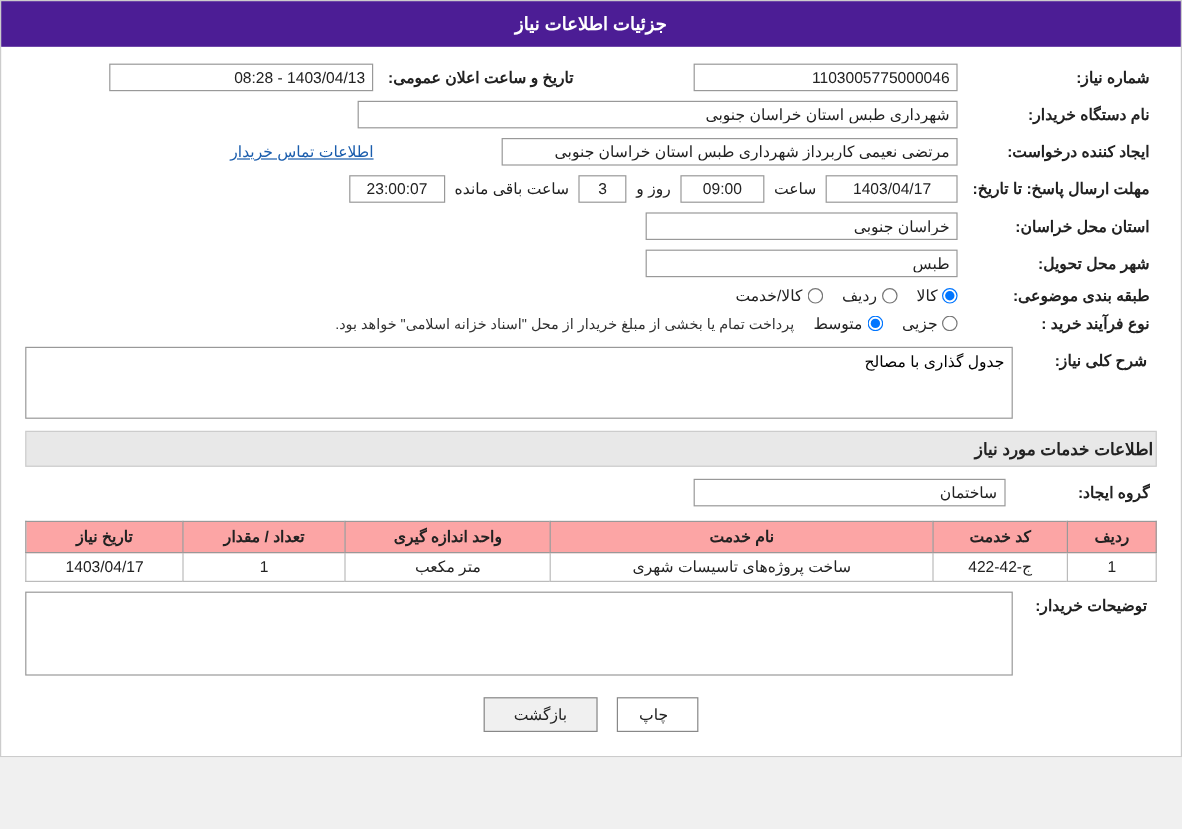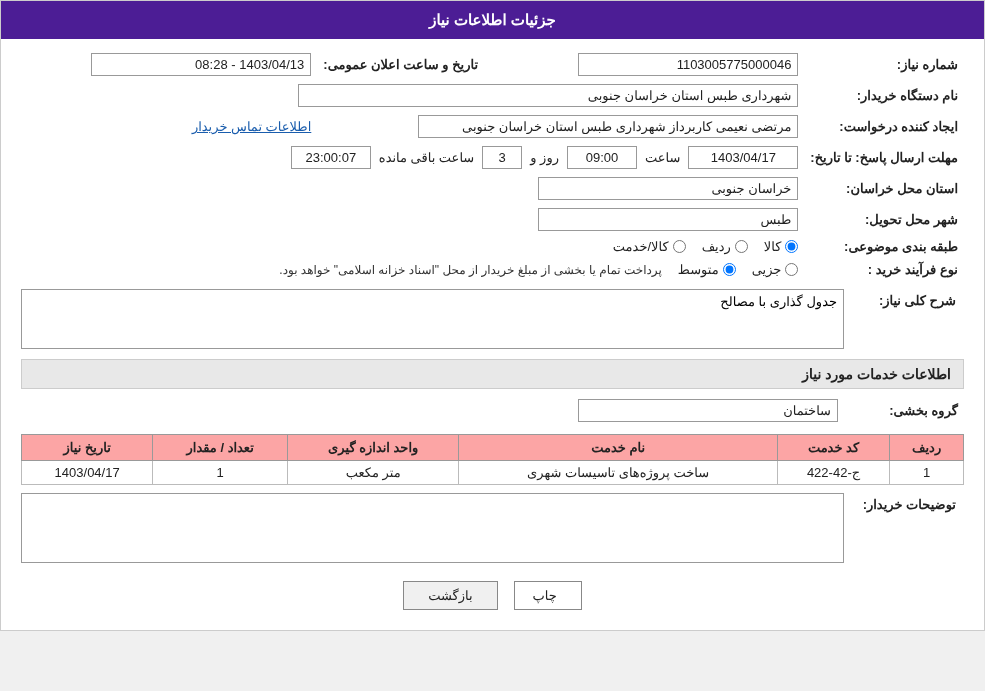--- a/index.html
+++ b/index.html
@@ -66,21 +66,21 @@
     .date-row {
       display: flex;
       align-items: center;
       gap: 8px;
       direction: rtl;
     }
     .date-row .input-box { text-align: center; }
     .section-header {
       background: #e8e8e8;
       border: 1px solid #ccc;
-      padding: 6px 12px;
+      padding: 6px 2px;
       font-weight: bold;
       font-size: 14px;
       margin: 10px 0 6px 0;
       text-align: right;
     }
     .radio-group {
       display: flex;
       gap: 16px;
       direction: rtl;
       align-items: center;
@@ -262,21 +262,21 @@
     <div style="display:flex; align-items:flex-start; direction:rtl; margin: 8px 0;">
       <span class="label-cell" style="font-weight:bold; white-space:nowrap; padding-top:4px; min-width:120px;">شرح کلی نیاز:</span>
       <textarea class="textarea-box" style="">جدول گذاری با مصالح</textarea>
     </div>
 
     <div class="section-header">اطلاعات خدمات مورد نیاز</div>
 
     <table class="info-table">
       <tbody>
           <tr>
-        <td class="label-cell">گروه بخشی:</td>
+        <td class="label-cell">گروه ایجاد:</td>
         <td class="value-cell">
           <input type="text" class="input-box" style="width: 260px;" value="ساختمان" readonly="">
         </td>
       </tr>
     </tbody>
       </table>
 
     <table class="service-table">
       <thead>
         <tr>

